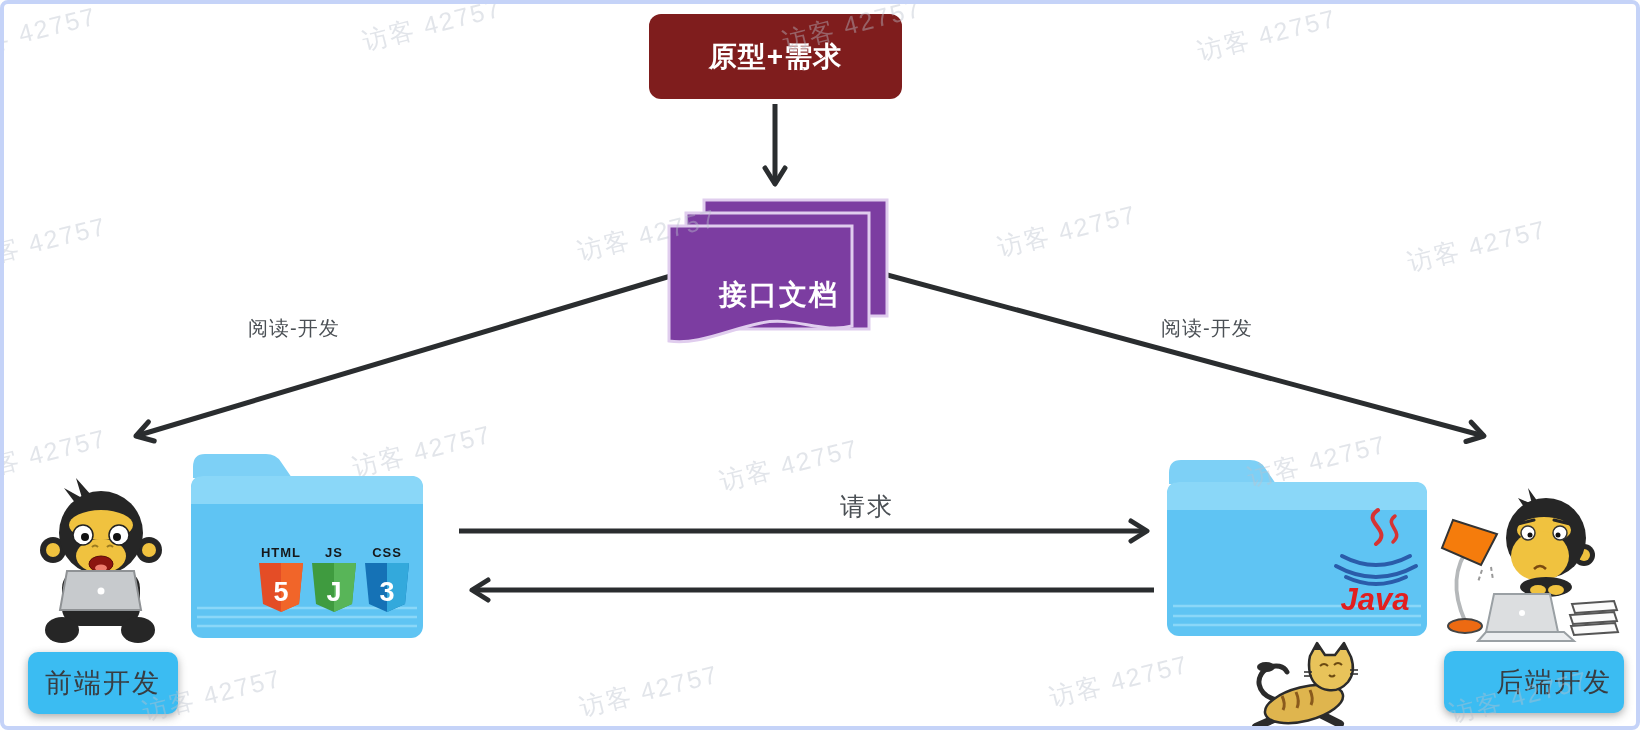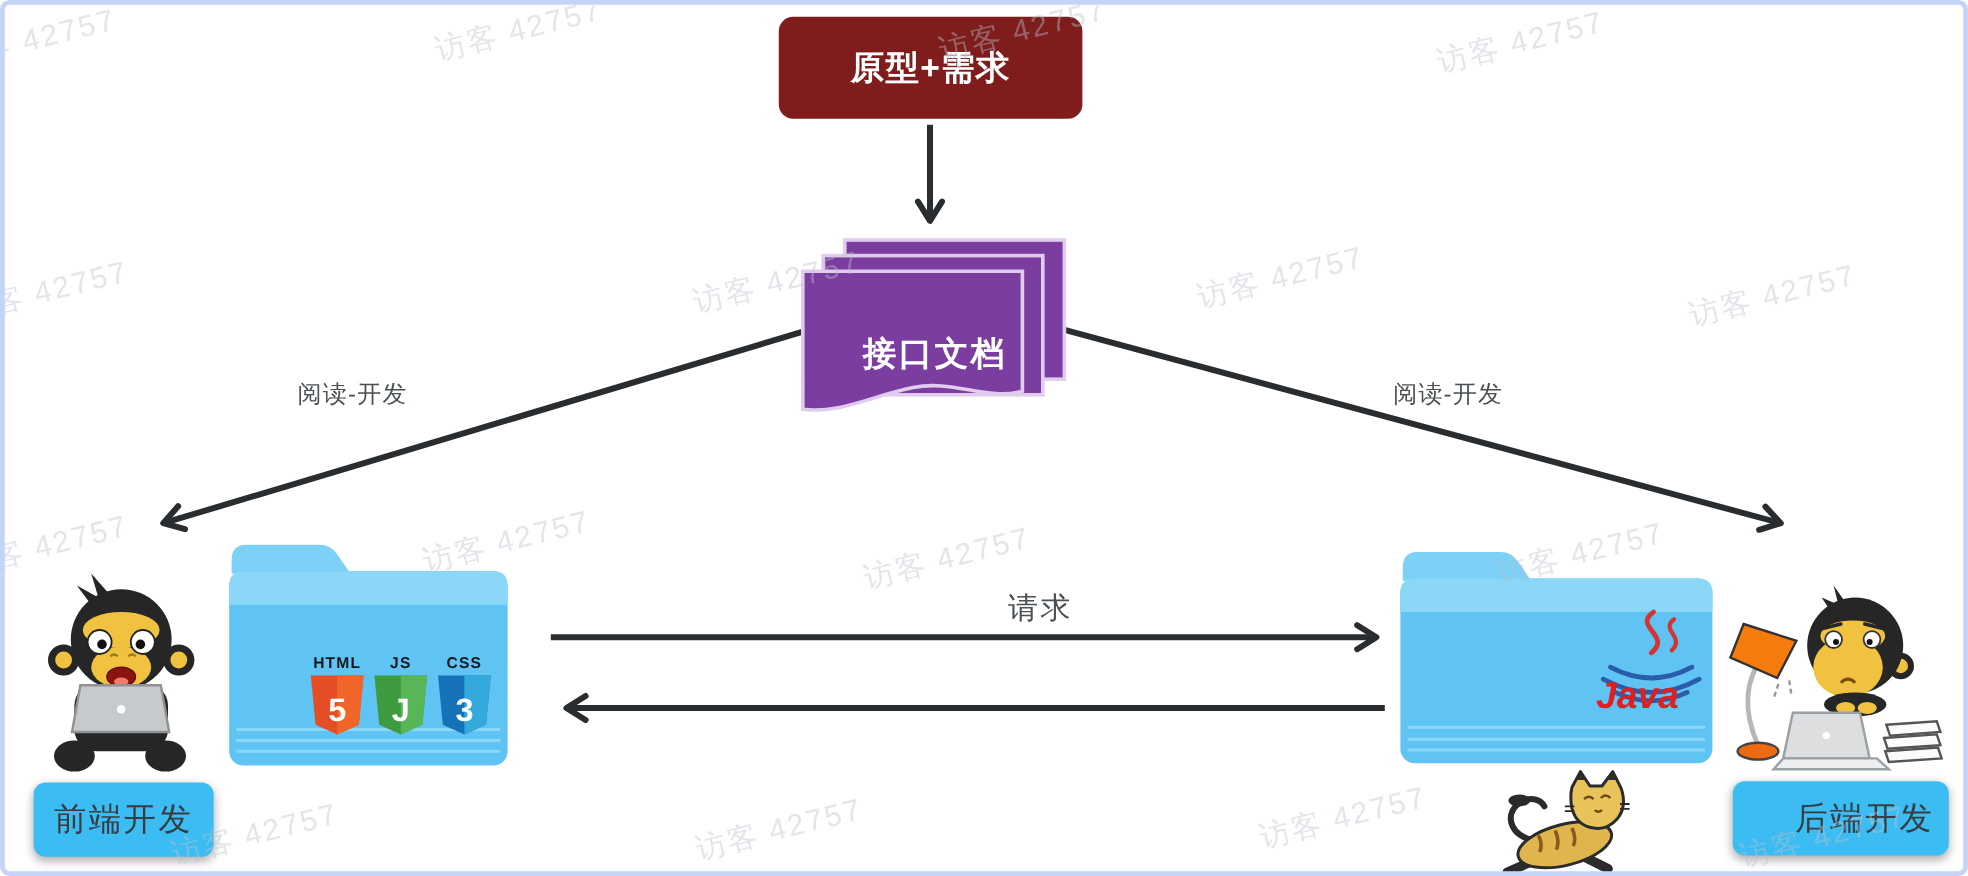--- a/index.html
+++ b/index.html
@@ -42,21 +42,21 @@
     color:#383d42; font-size:27px; letter-spacing:2px;
     box-shadow:0 3px 8px rgba(70,70,70,0.45);
   }
   .role-btn.front { left:24px;   top:648px; width:150px; }
   .role-btn.back  { left:1440px; top:647px; width:180px;padding-left:40px; }
   .nginx {
     left:208px; top:650px; width:196px; text-align:center;
     color:#18a318; font-size:45px; font-weight:bold; letter-spacing:1px;
   }
   .java {
-    left:1326px; top:558px; width:90px; 
+    left:1326px; top:578px; width:90px; text-align:center;
     color:#e11f1f; font-size:31px; font-weight:bold; font-style:italic;
   }
 
   .wm-layer { position:absolute; left:0; top:0; width:100%; height:100%; z-index:3; pointer-events:none; }
   .wm {
     position:absolute; white-space:nowrap;
     font-size:25px; color:rgba(185,192,205,0.42);
     transform:rotate(-14deg); transform-origin:0 0; letter-spacing:2px;
   }
 

